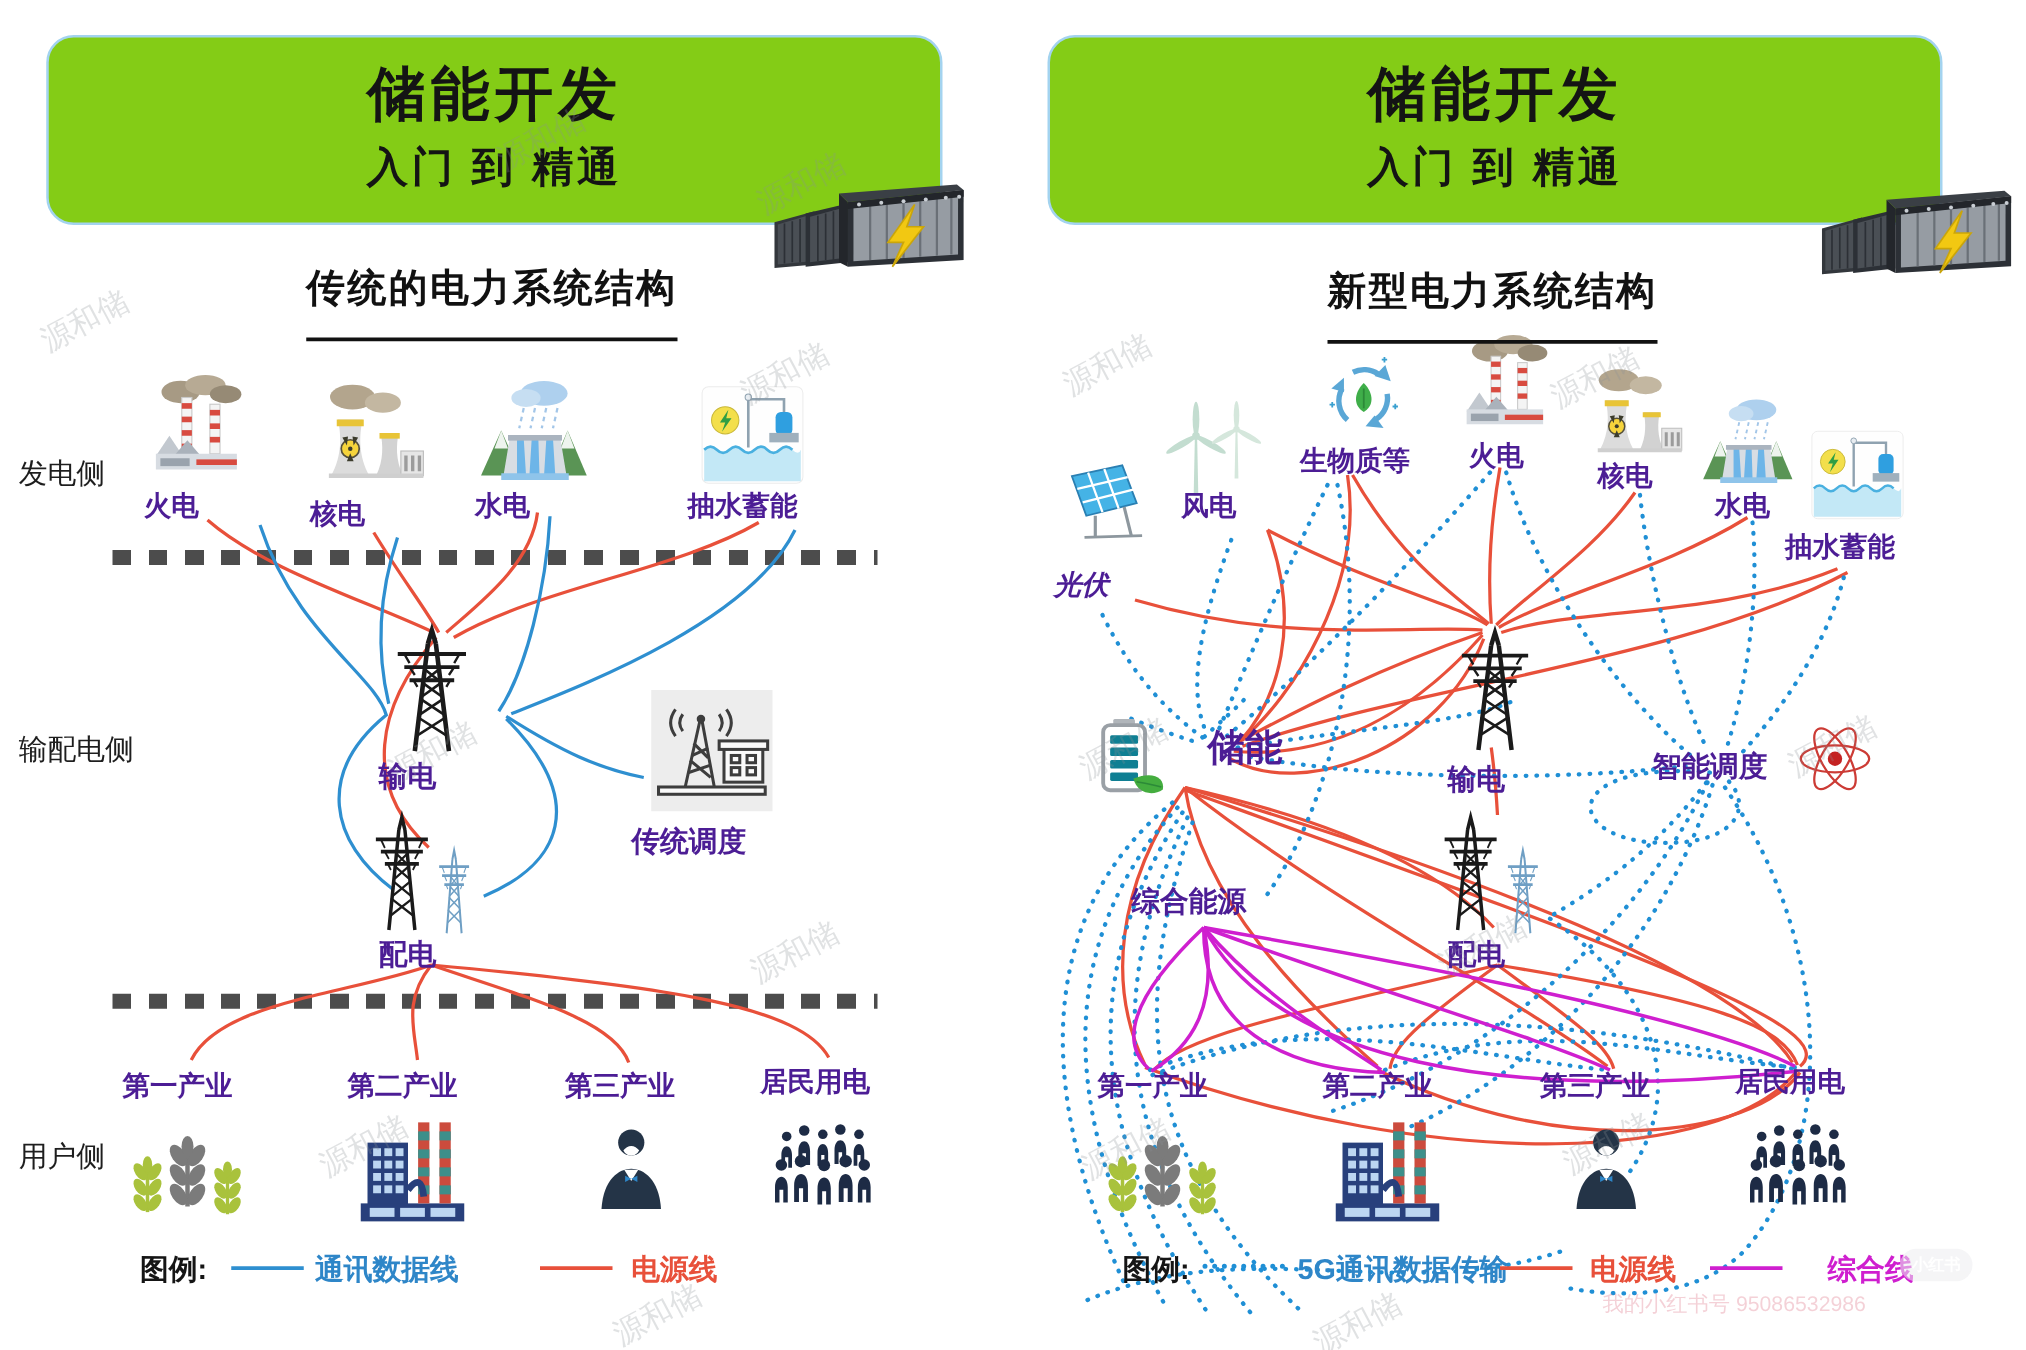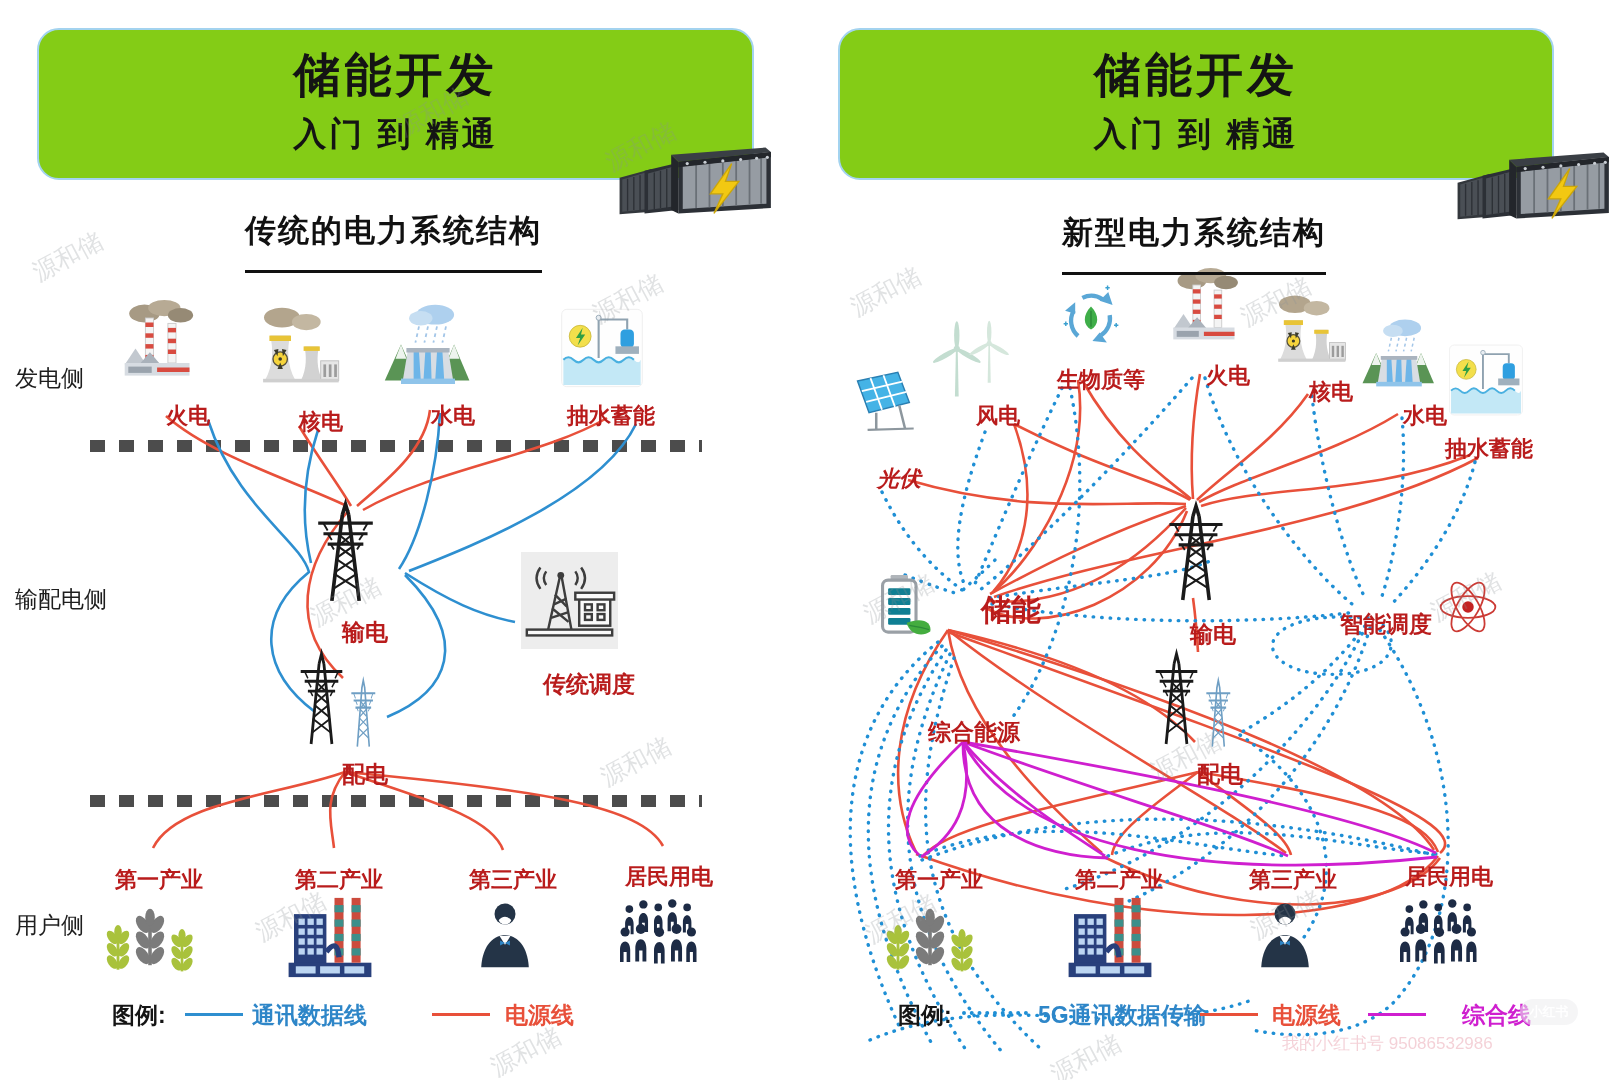--- a/index.html
+++ b/index.html
@@ -4,21 +4,21 @@
 <style>
   html,body{margin:0;padding:0;background:#fff;}
   #canvas{position:relative;width:1621px;height:1080px;background:#ffffff;overflow:hidden;
           font-family:"Liberation Sans","DejaVu Sans",sans-serif;}
   .hdr{position:absolute;top:28px;height:148px;background:#84cc16;border:2px solid #a3d3ef;border-radius:22px;z-index:2;}
   .hdr-title{position:absolute;left:0;right:0;top:14px;text-align:center;font-size:47px;font-weight:900;color:#141414;letter-spacing:4px;}
   .hdr-sub{position:absolute;left:0;right:0;top:82px;text-align:center;font-size:33px;font-weight:800;color:#141414;letter-spacing:3px;}
   .sec-title{position:absolute;top:210px;text-align:center;z-index:4;}
   .sec-title span{display:inline-block;font-size:31px;font-weight:800;color:#111;border-bottom:3px solid #111;padding-bottom:18px;letter-spacing:2px;}
   .side{position:absolute;font-size:23px;color:#1e1e1e;font-weight:500;z-index:4;}
-  .lbl{position:absolute;font-size:22px;font-weight:700;color:#b91c1c;text-align:right;z-index:4;line-height:1.15;margin-top:11px;}
+  .lbl{position:absolute;font-size:22px;font-weight:700;color:#4c1d95;text-align:left;z-index:4;line-height:1.15;}
   .lbl.big{font-size:30px;padding-left:48px;}
   .lbl.md{font-size:23px;}
   .ic{position:absolute;z-index:3;overflow:visible;}
   #wires{position:absolute;left:0;top:0;z-index:2;}
   .dashline{position:absolute;height:12px;z-index:1;
     background:repeating-linear-gradient(90deg,#4c4c4c 0 15px,transparent 15px 29px);}
   .legend-title{position:absolute;font-size:23px;color:#151515;font-weight:600;z-index:4;}
   .legend-item{position:absolute;font-size:23px;font-weight:700;z-index:4;}
   .swatch{position:absolute;width:58px;height:0;z-index:4;}
   .wm{position:absolute;font-size:25px;color:#8b9196;opacity:0.26;transform:rotate(-28deg);z-index:5;pointer-events:none;white-space:nowrap;}

